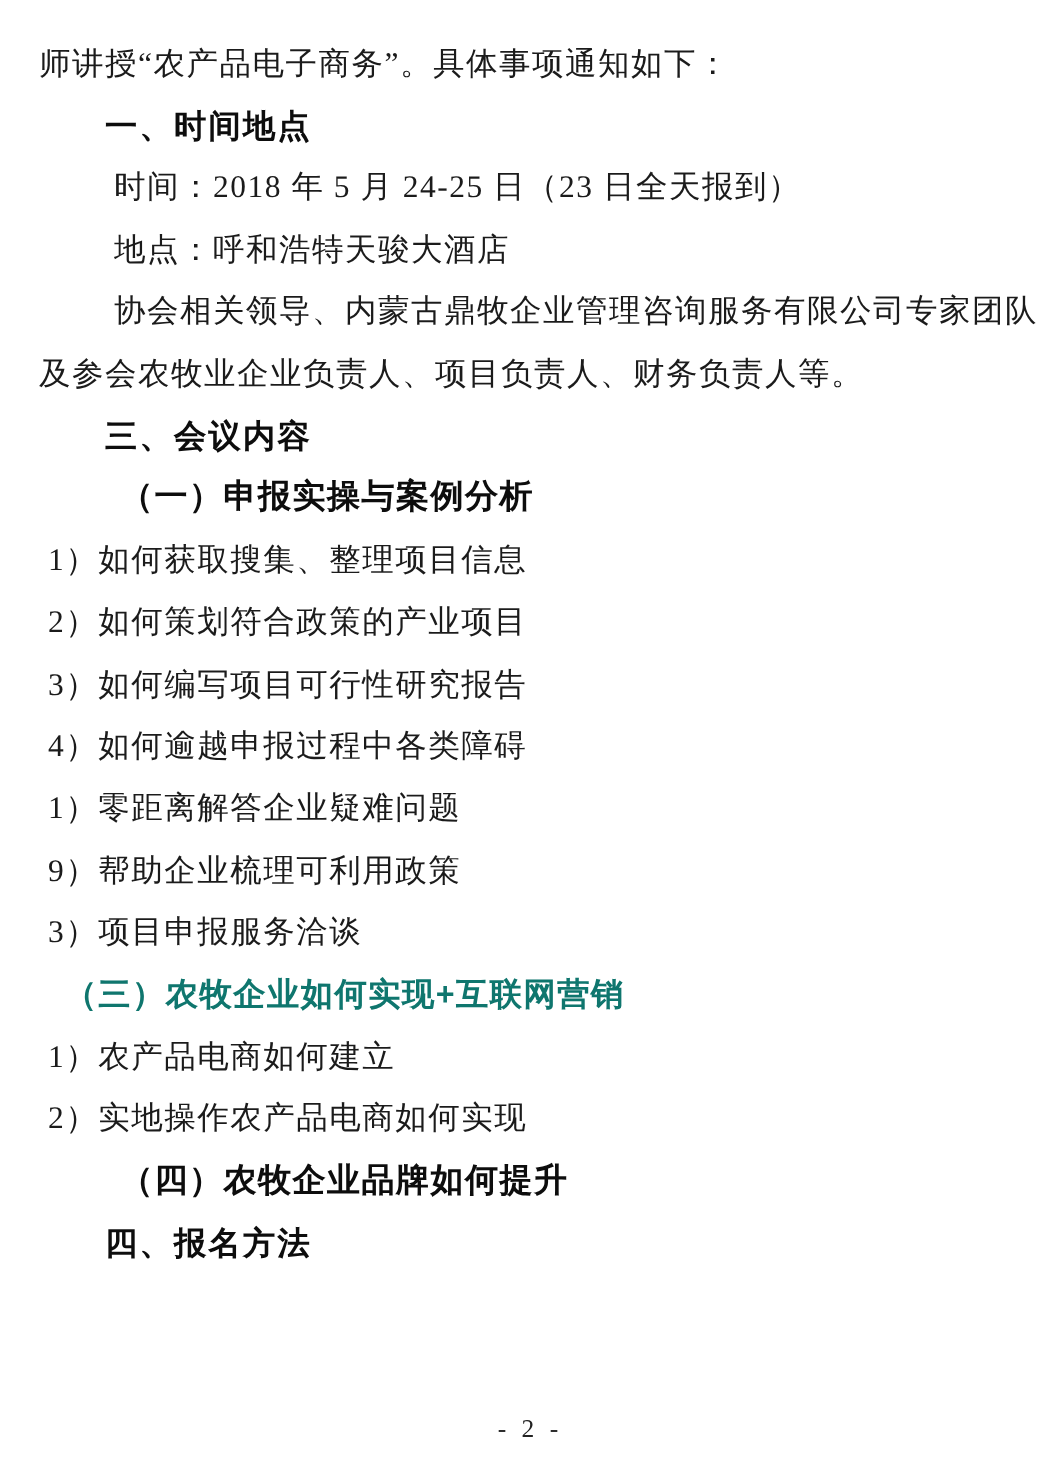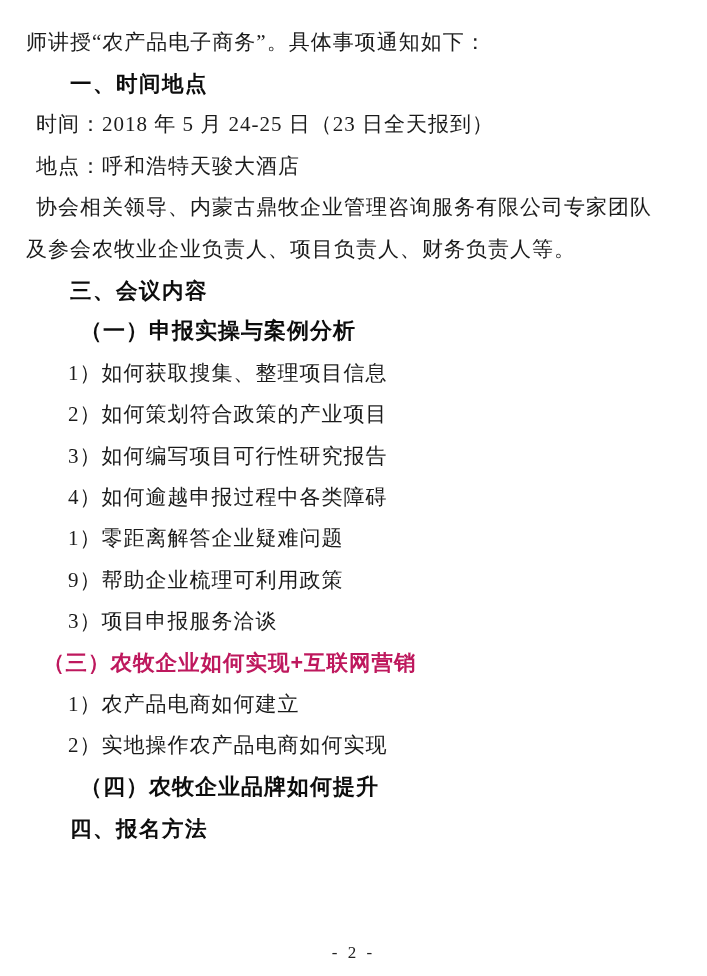--- a/index.html
+++ b/index.html
@@ -27,23 +27,23 @@
     display: flex;
     align-items: center;
     font-size: 21px;
     letter-spacing: 1px;
     white-space: pre;
     color: #1b1b1b;
   }
   
   .t-flush   { padding-left: 26px; }
   
-  .t-indent  { padding-left: 36px; }
+  .t-indent  { padding-left: 76px; }
   
-  .t-item    { padding-left: 68px; }
+  .t-item    { padding-left: 32px; }
   
   .t-heading {
     padding-left: 70px;
     font-family: Liberation Mono, monospace;
     font-weight: 700;
     font-size: 21.5px;
     letter-spacing: 1.5px;
     color: #0d0d0d;
   }
   
@@ -55,21 +55,21 @@
     letter-spacing: 1px;
     color: #0d0d0d;
   }
   
   .t-sub3 {
     padding-left: 43px;
     font-family: "Liberation Sans", "DejaVu Sans", sans-serif;
     font-weight: 700;
     font-size: 21.5px;
     letter-spacing: 1px;
-    color: #be185d;
+    color: #0f766e;
   }
   .footer {
     position: absolute;
     left: 0;
     bottom: 8px;
     width: 707px;
     height: 30px;
     display: flex;
     align-items: center;
     justify-content: center;

